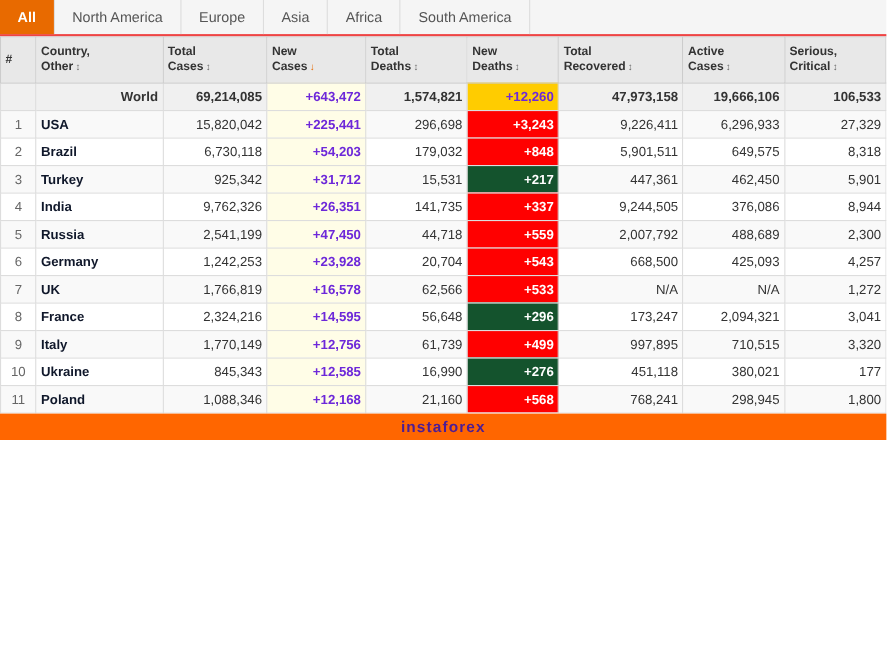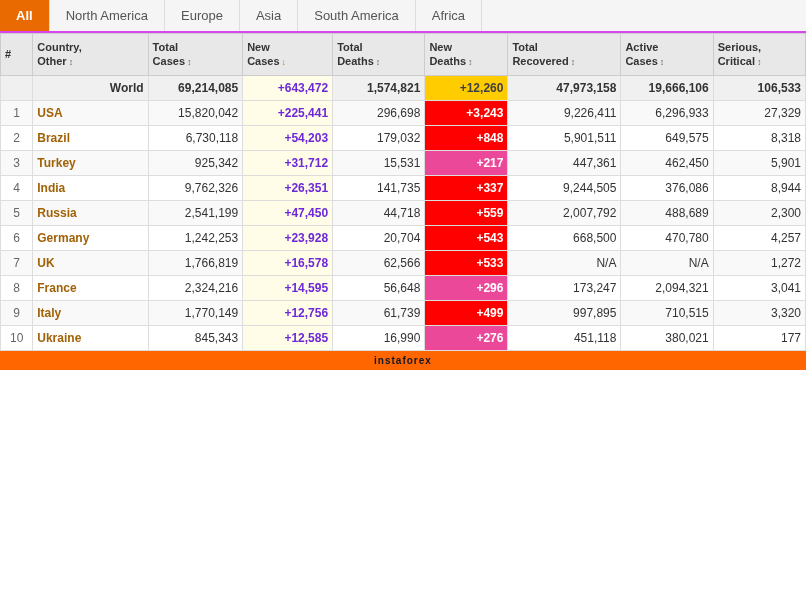--- a/index.html
+++ b/index.html
@@ -8,21 +8,21 @@
       font-size: 12px;
       background: #fff;
       width: 806px;
       overflow: hidden;
     }
 
     
     .tab-bar {
       display: flex;
       background: #f5f5f5;
-      border-bottom: 2px solid #d946ef;
+      border-bottom: 2px solid #ef4444;
       padding: 0;
     }
     .tab {
       padding: 8px 16px;
       cursor: pointer;
       color: #555;
       font-size: 13px;
       border-right: 1px solid #ddd;
       white-space: nowrap;
     }
@@ -90,71 +90,71 @@
     tbody td {
       padding: 5px 4px;
       border: 1px solid #ddd;
       font-size: 12px;
       color: #333;
       text-align: right;
       vertical-align: middle;
     }
     tbody td.country-cell {
       text-align: left;
-      color: #a16207;
+      color: #0f172a;
       font-weight: bold;
       cursor: pointer;
     }
     tbody td.num-cell {
       text-align: center;
       color: #666;
     }
     td.new-cases-cell {
       background: #fffde7;
       font-weight: bold;
       color: #6d28d9;
     }
     td.new-deaths-red {
       background: #ff0000;
       color: #fff;
       font-weight: bold;
       margin-left: 44px;
     }
     td.new-deaths-orange {
-      background: #ec4899;
+      background: #14532d;
       color: #fff;
       font-weight: bold;
     }
     td.world-new-deaths {
       background: #ffcc00;
-      color: #404040;
+      color: #6d28d9;
       font-weight: bold;
     }
 
     
     .watermark {
       text-align: center;
       background: #ff6600;
-      color: #0f172a;
-      font-size: 10px;
+      color: #4c1d95;
+      font-size: 14px;
       font-weight: bold;
       padding: 4px;
       letter-spacing: 1px;
     }
   </style>
 </head>
 <body>
 
 <div class="tab-bar">
 <div class="tab active">All</div>
     <div class="tab">North America</div>
     <div class="tab">Europe</div>
     <div class="tab">Asia</div>
+    <div class="tab">Africa</div>
     <div class="tab">South America</div>
-    <div class="tab">Africa</div>
   </div>
 
 <div class="table-container">
   <table>
     <colgroup>
       <col class="c-num">
       <col class="c-country">
       <col class="c-total-cases">
       <col class="c-new-cases">
       <col class="c-total-deaths">
@@ -244,21 +244,21 @@
           <td>2,300</td>
         </tr>
         <tr>
           <td class="num-cell">6</td>
           <td class="country-cell">Germany</td>
           <td>1,242,253</td>
           <td class="new-cases-cell">+23,928</td>
           <td>20,704</td>
           <td class="new-deaths-red">+543</td>
           <td>668,500</td>
-          <td>470,780</td>
+          <td>425,093</td>
           <td>4,257</td>
         </tr>
         <tr>
           <td class="num-cell">7</td>
           <td class="country-cell">UK</td>
           <td>1,766,819</td>
           <td class="new-cases-cell">+16,578</td>
           <td>62,566</td>
           <td class="new-deaths-red">+533</td>
           <td>N/A</td>
@@ -291,17 +291,28 @@
           <td class="num-cell">10</td>
           <td class="country-cell">Ukraine</td>
           <td>845,343</td>
           <td class="new-cases-cell">+12,585</td>
           <td>16,990</td>
           <td class="new-deaths-orange">+276</td>
           <td>451,118</td>
           <td>380,021</td>
           <td>177</td>
         </tr>
+        <tr>
+          <td class="num-cell">11</td>
+          <td class="country-cell">Poland</td>
+          <td>1,088,346</td>
+          <td class="new-cases-cell">+12,168</td>
+          <td>21,160</td>
+          <td class="new-deaths-red">+568</td>
+          <td>768,241</td>
+          <td>298,945</td>
+          <td>1,800</td>
+        </tr>
       </tbody>
   </table>
 </div>
 
 <div class="watermark">instaforex</div>
 
 </body></html>

